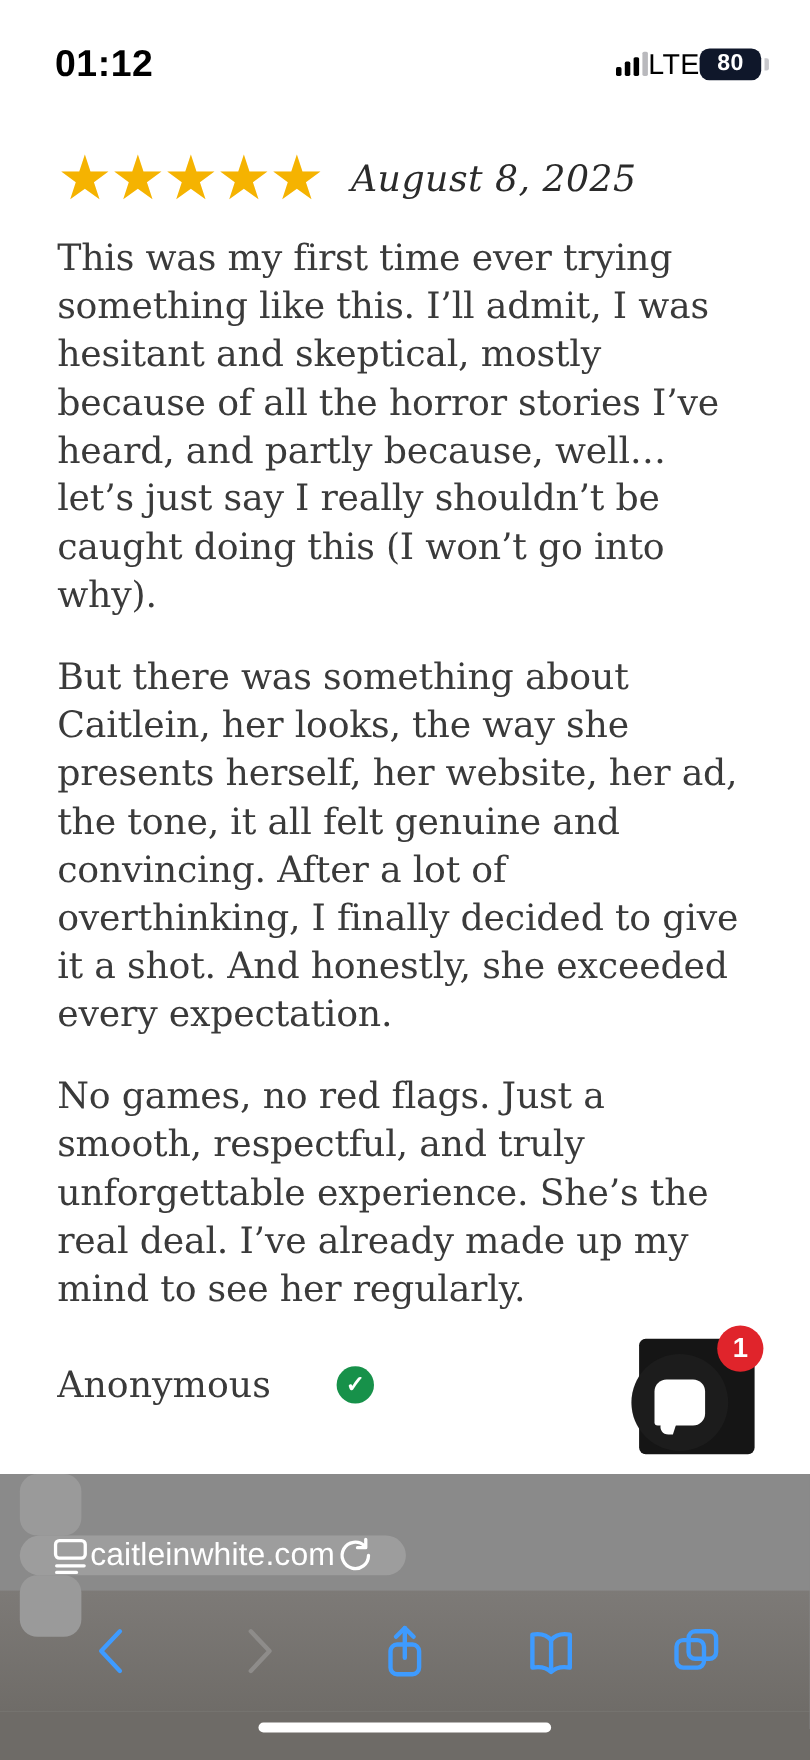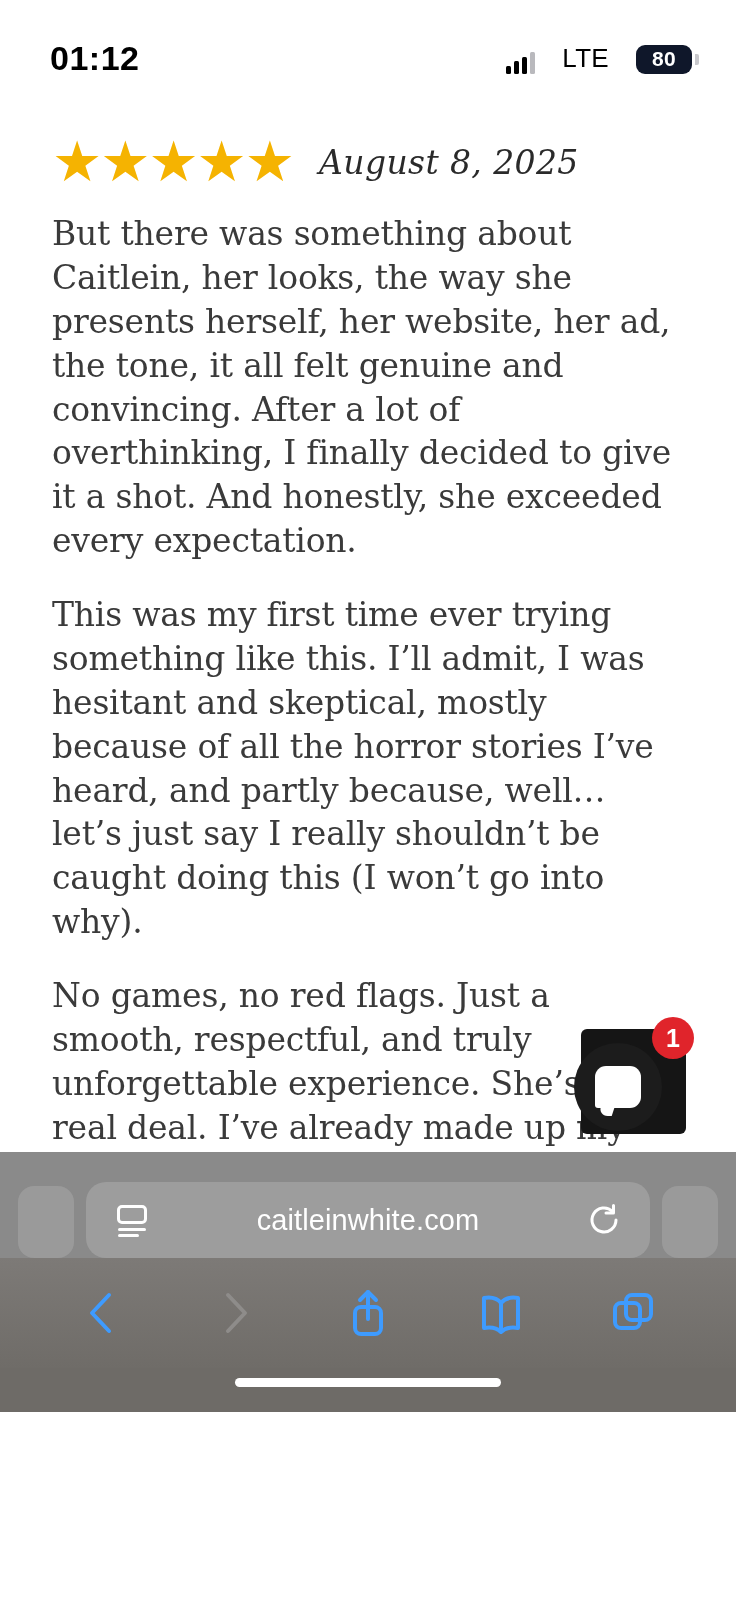--- a/index.html
+++ b/index.html
@@ -6,21 +6,21 @@
   html, body {
     width: 736px;
     height: 1600px;
     background: #ffffff;
     font-family: "Liberation Sans", sans-serif;
     overflow: hidden;
   }
   .phone {
     position: relative;
     width: 736px;
-    height: 1412px;
+    height: 1600px;
     background: #ffffff;
     display: flex;
     flex-direction: column;
   }
 
   
   .statusbar {
     height: 104px;
     flex: 0 0 104px;
     position: relative;
@@ -31,22 +31,22 @@
   }
   .status-time {
     font-size: 34px;
     font-weight: 600;
     letter-spacing: 0.5px;
     color: #000;
     padding-top: 12px;
   }
   .status-right {
     display: flex;
-    align-items: flex-end;
-    gap: 27px;
+    align-items: center;
+    gap: 0;
     padding-top: 12px;
   }
   .signal {
     display: flex;
     align-items: flex-end;
     gap: 3px;
     height: 22px;
   }
   .signal i {
     display: block;
@@ -231,23 +231,23 @@
 
   
   .browser {
     flex: 0 0 auto;
     background: #8a8a8a;
     backdrop-filter: blur(8px);
   }
   .addressbar-row {
     height: 106px;
     display: flex;
-    align-items: flex-end;
+    align-items: flex-start;
     padding: 0 18px;
-    gap: 12px;
+    flex-direction: column;
   }
   .side-pill {
     width: 56px;
     height: 72px;
     border-radius: 16px;
     background: #9a9a9a;
     flex: 0 0 56px;
   }
   .addressbar {
     flex: 1 1 auto;
@@ -348,22 +348,22 @@
   </div>
 
   <div class="content">
 
     <div class="review-head">
       <div class="stars">★★★★★</div>
       <div class="review-date">August 8, 2025</div>
     </div>
 
     <div class="review-body">
+      <p>This was my first time ever trying something like this. I’ll admit, I was hesitant and skeptical, mostly because of all the horror stories I’ve heard, and partly because, well… let’s just say I really shouldn’t be caught doing this (I won’t go into why).</p>
       <p>But there was something about Caitlein, her looks, the way she presents herself, her website, her ad, the tone, it all felt genuine and convincing. After a lot of overthinking, I finally decided to give it a shot. And honestly, she exceeded every expectation.</p>
-      <p>This was my first time ever trying something like this. I’ll admit, I was hesitant and skeptical, mostly because of all the horror stories I’ve heard, and partly because, well… let’s just say I really shouldn’t be caught doing this (I won’t go into why).</p>
       <p>No games, no red flags. Just a smooth, respectful, and truly unforgettable experience. She’s the real deal. I’ve already made up my mind to see her regularly.</p>
     </div>
 
 
     <div class="review-footer">
       <div class="author">Anonymous</div>
       <div class="verified">
         <div class="verified-badge">✓</div>
       </div>
     </div>

